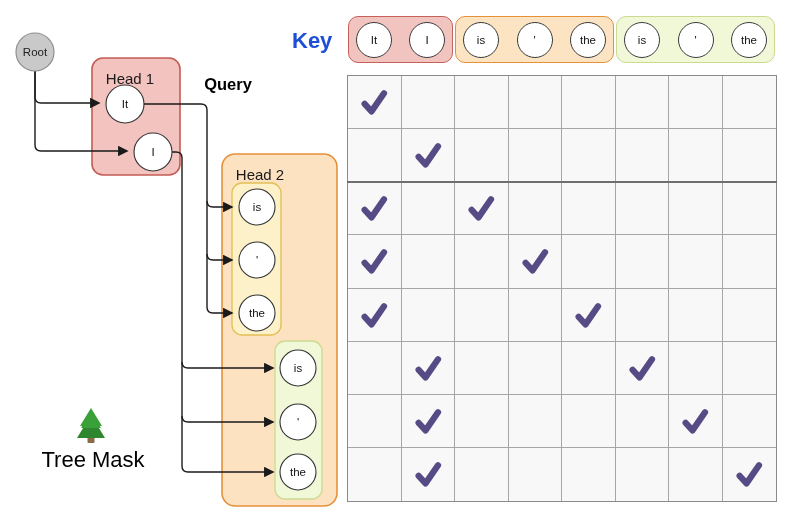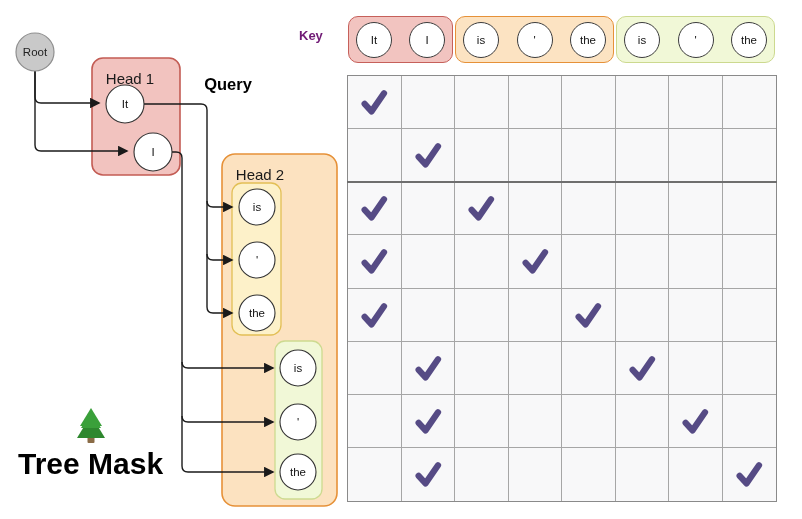--- a/index.html
+++ b/index.html
@@ -1,21 +1,21 @@
 <!DOCTYPE html>
 <html><head>
 <meta charset="utf-8">
 <style>
   html,body{margin:0;padding:0;background:#ffffff;}
   body{width:802px;height:519px;position:relative;overflow:hidden;
        font-family:"Liberation Sans", sans-serif;color:#111;}
   .abs{position:absolute;}
 
   
-  #key-label{left:299px;top:28px;font-size:13px;font-weight:bold;color:#701a75;}
+  #key-label{left:292px;top:28px;font-size:22px;font-weight:bold;color:#1d4ed8;}
   .key-group{top:16px;height:47px;border-radius:10px;border:1.6px solid;
              box-sizing:border-box;display:flex;align-items:center;
              justify-content:space-between;padding:0 7px;}
   #key-group-0{left:348px;width:105px;}
   #key-group-1{left:455px;width:159px;}
   #key-group-2{left:616px;width:159px;}
   .token-circle{width:36px;height:36px;border-radius:50%;background:#fff;
                 border:1px solid #3c3c3c;box-sizing:border-box;display:flex;
                 align-items:center;justify-content:center;font-size:11.5px;color:#111;}
 
@@ -24,22 +24,22 @@
              border:1px solid #8a8a8a;display:grid;
              grid-template-columns:repeat(8,1fr);grid-template-rows:repeat(8,1fr);
              background:#f8f8f9;}
   .mask-cell{border-right:1px solid #a6a6a6;border-bottom:1px solid #a6a6a6;
              display:flex;align-items:center;justify-content:center;box-sizing:border-box;}
   .mask-cell:nth-child(8n){border-right:none;}
   .mask-cell:nth-child(n+57){border-bottom:none;}
   #row-group-divider{left:347px;top:181px;width:430px;height:2px;background:#6e6e6e;}
 
   
-  #tree-mask-caption{left:18px;top:447px;width:150px;text-align:left;
-                     font-size:30px;font-weight:bold;color:#000;}
+  #tree-mask-caption{left:18px;top:447px;width:150px;text-align:center;
+                     font-size:22px;font-weight:normal;color:#000;}
 </style>
 </head>
 <body>
 
 <svg class="abs" style="left:0;top:0" width="350" height="519" viewBox="0 0 350 519">
   <defs>
     <marker id="arrow" viewBox="0 0 10 10" refX="8.5" refY="5" markerWidth="7.5" markerHeight="7.5" orient="auto-start-reverse">
       <path d="M0,0 L10,5 L0,10 z" fill="#1a1a1a"></path>
     </marker>
   </defs>

